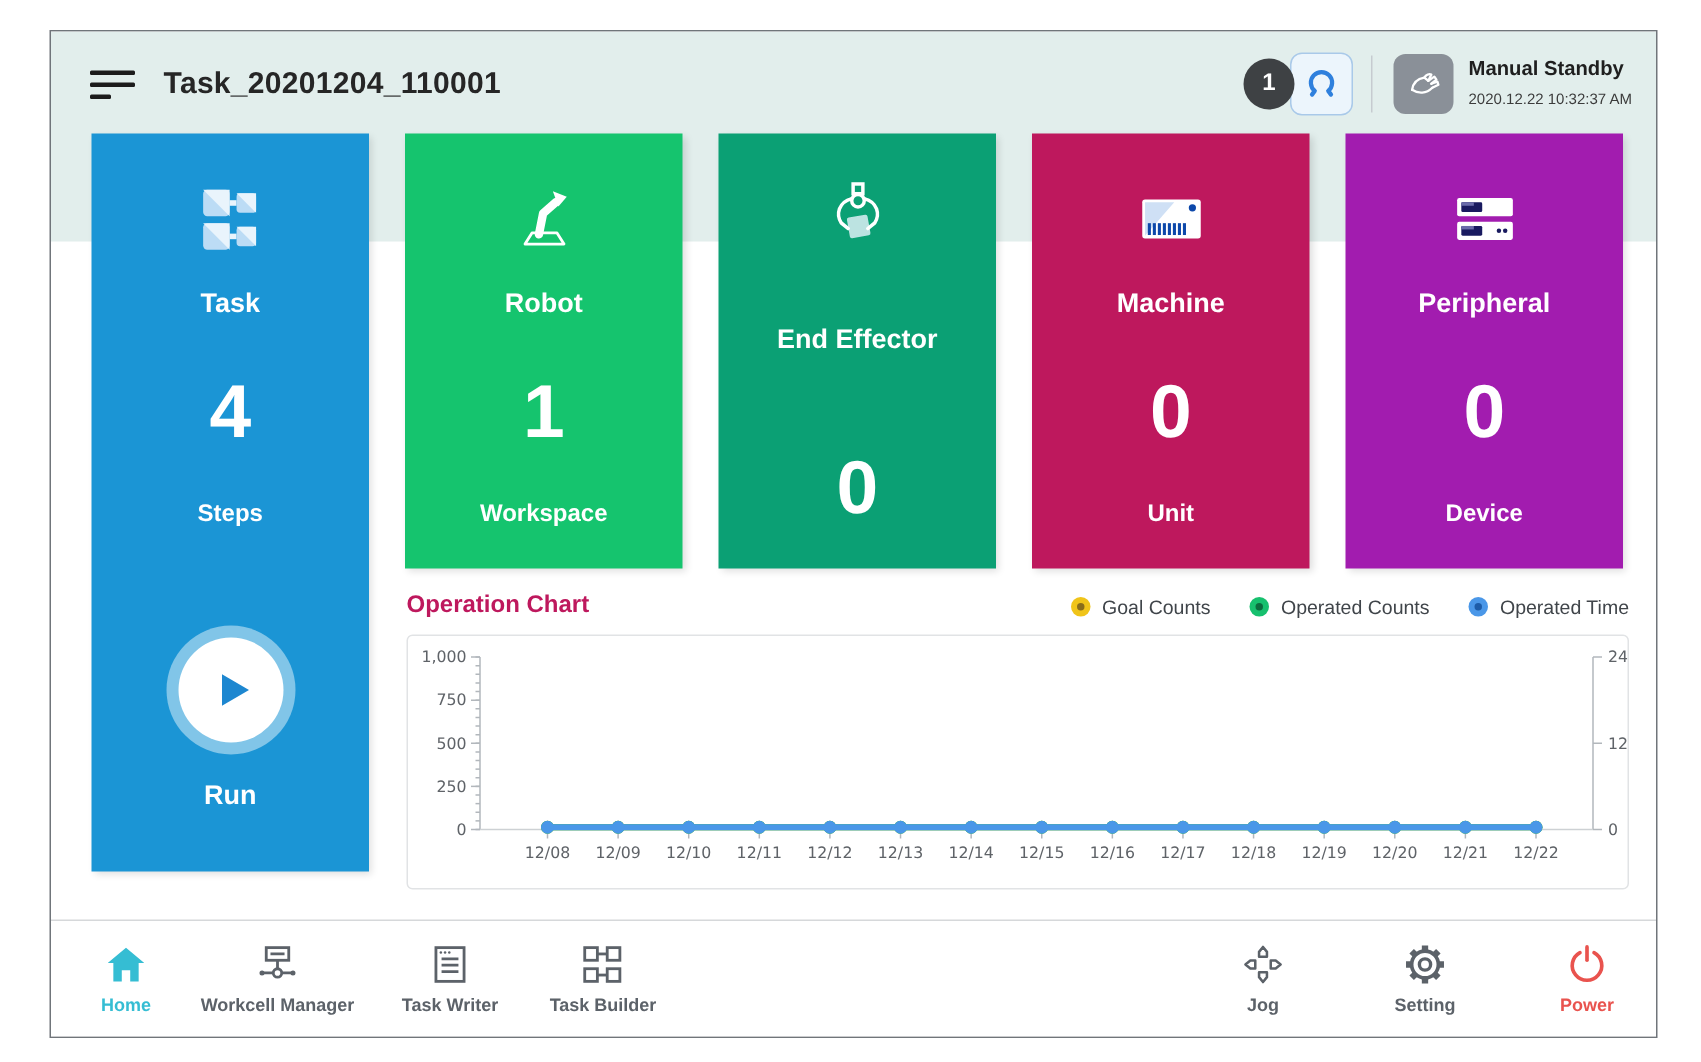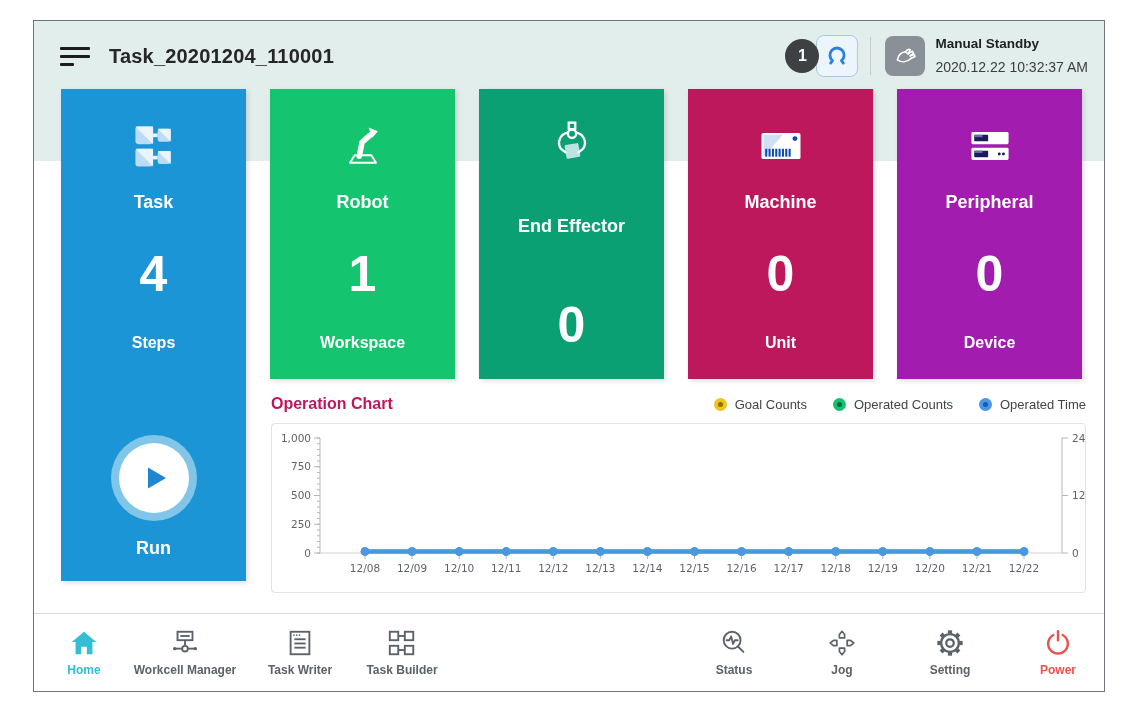--- a/index.html
+++ b/index.html
@@ -17,31 +17,31 @@
   .app-title{margin-left:17px;font-size:20px;font-weight:bold;color:#262626;letter-spacing:.2px;}
   .hdr-right{margin-left:auto;display:flex;align-items:center;}
   .badge{width:34px;height:34px;border-radius:50%;background:#3e4144;color:#fff;font-size:16px;font-weight:bold;
          display:flex;align-items:center;justify-content:center;z-index:2;margin-right:-3px;}
   .tool-btn{width:40px;height:40px;border-radius:8px;border:1.5px solid #a9c9e9;background:#ecf5fc;
             display:flex;align-items:center;justify-content:center;cursor:pointer;}
   .vdiv{width:1px;height:38px;background:#c6cbd0;margin:0 14px 0 12px;}
   .mode-box{width:40px;height:40px;border-radius:8px;background:#8a9098;display:flex;align-items:center;justify-content:center;cursor:pointer;}
   .mode-text{margin-left:10px;line-height:1.25;}
   .mode-label{font-size:13.5px;font-weight:bold;color:#1f1f1f;}
-  .mode-time{font-size:14px;color:#3c3c3c;margin-top:6px;}
+  .mode-time{font-size:10px;color:#3c3c3c;margin-top:6px;}
   
   .cards{position:absolute;left:27px;top:68px;display:flex;gap:24px;}
   .card{width:185px;height:290px;color:#fff;display:flex;flex-direction:column;align-items:center;
         padding-top:29px;box-sizing:border-box;box-shadow:2px 2px 5px rgba(0,0,0,.13);cursor:pointer;}
   .card.tall{height:492px;position:relative;}
   .card-icon{height:55px;display:flex;align-items:center;justify-content:center;}
   .card-label{margin-top:18px;font-size:18px;font-weight:bold;line-height:22px;}
   .card-value{margin-top:36px;font-size:50px;font-weight:bold;line-height:50px;}
   .card-unit{margin-top:34px;font-size:16px;font-weight:bold;line-height:20px;}
-  .run-area{position:absolute;left:0;right:0;bottom:22px;display:flex;flex-direction:column;align-items:center;cursor:pointer;}
+  .run-area{position:absolute;left:0;right:0;bottom:40px;display:flex;flex-direction:column;align-items:center;cursor:pointer;}
   .run-ring{width:86px;height:86px;border-radius:50%;background:rgba(255,255,255,.45);
             display:flex;align-items:center;justify-content:center;}
   .run-inner{width:70px;height:70px;border-radius:50%;background:#fff;display:flex;align-items:center;justify-content:center;}
   .run-label{margin-top:16px;font-size:18px;font-weight:bold;line-height:22px;}
   
   .chart-head{position:absolute;left:237px;top:371px;width:815px;height:24px;display:flex;align-items:center;}
   .chart-title{font-size:16px;font-weight:bold;color:#be185d;}
   .legend{margin-left:auto;display:flex;align-items:center;gap:26px;}
   .legend-item{display:flex;align-items:center;gap:8px;font-size:13px;color:#40454a;}
   .legend-dot{width:13px;height:13px;border-radius:50%;display:inline-flex;align-items:center;justify-content:center;}
@@ -397,28 +397,20 @@
             <rect x="20" y="4" width="9" height="9"></rect>
           <rect x="4" y="19" width="9" height="9"></rect>
             <line x1="13" y1="23.5" x2="20" y2="23.5"></line>
             <rect x="20" y="19" width="9" height="9"></rect>
         </svg>
         <span class="nav-label">Task Builder</span>
       </div>
     </div>
     <div class="nav-group right">
       <div class="nav-item">
-        <svg width="30" height="30" viewBox="0 0 32 32" fill="none" stroke="currentColor" stroke-width="2" stroke-linecap="round" stroke-linejoin="round">
-          <circle cx="14" cy="13" r="9"></circle>
-          <polyline points="8,13 11,13 13,9 15,17 17,13 20,13"></polyline>
-          <line x1="20.5" y1="20" x2="26" y2="25.5"></line>
-        </svg>
-        <span class="nav-label">Status</span>
-      </div>
-      <div class="nav-item">
         <svg width="30" height="30" viewBox="0 0 32 32" fill="none" stroke="currentColor" stroke-width="1.8" stroke-linejoin="round">
           <path d="M13.2 10.5 V7 L16 3.5 L18.8 7 V10.5 Z"></path>
           <path d="M13.2 21.5 V25 L16 28.5 L18.8 25 V21.5 Z"></path>
           <path d="M10.5 13.2 H7 L3.5 16 L7 18.8 H10.5 Z"></path>
           <path d="M21.5 13.2 H25 L28.5 16 L25 18.8 H21.5 Z"></path>
         </svg>
         <span class="nav-label">Jog</span>
       </div>
       <div class="nav-item">
         <svg width="30" height="30" viewBox="0 0 32 32">

